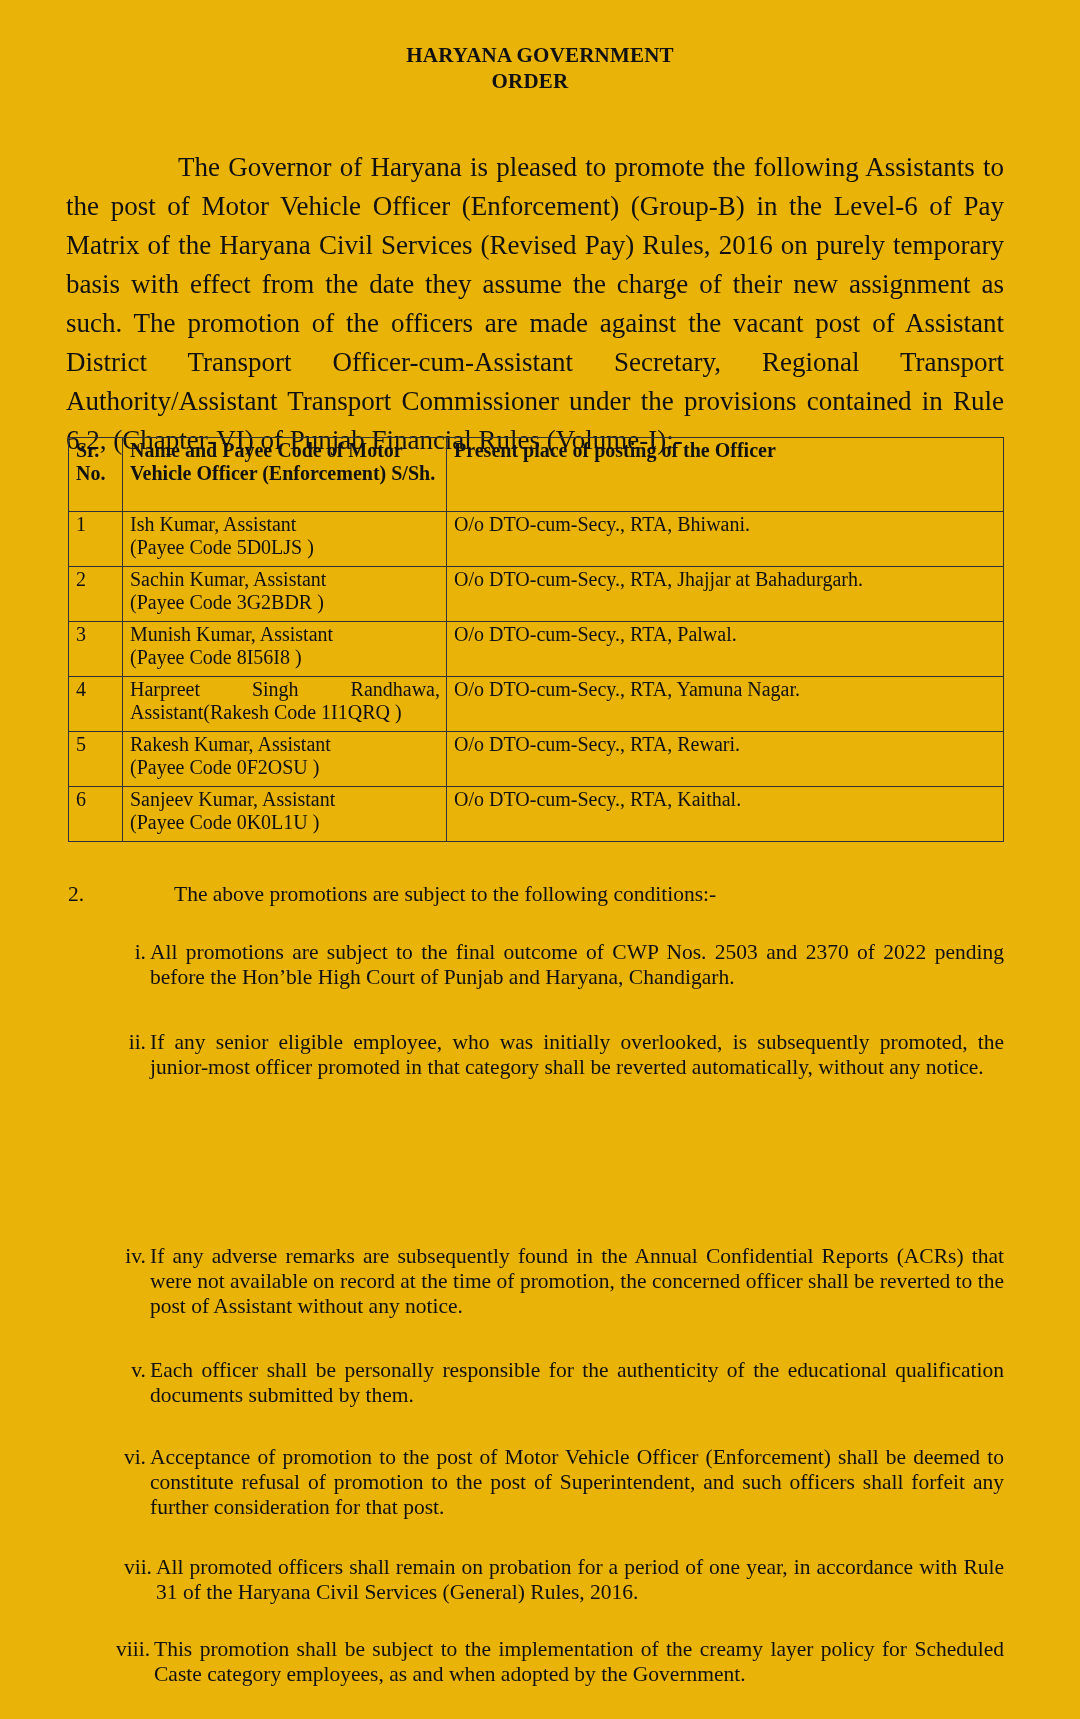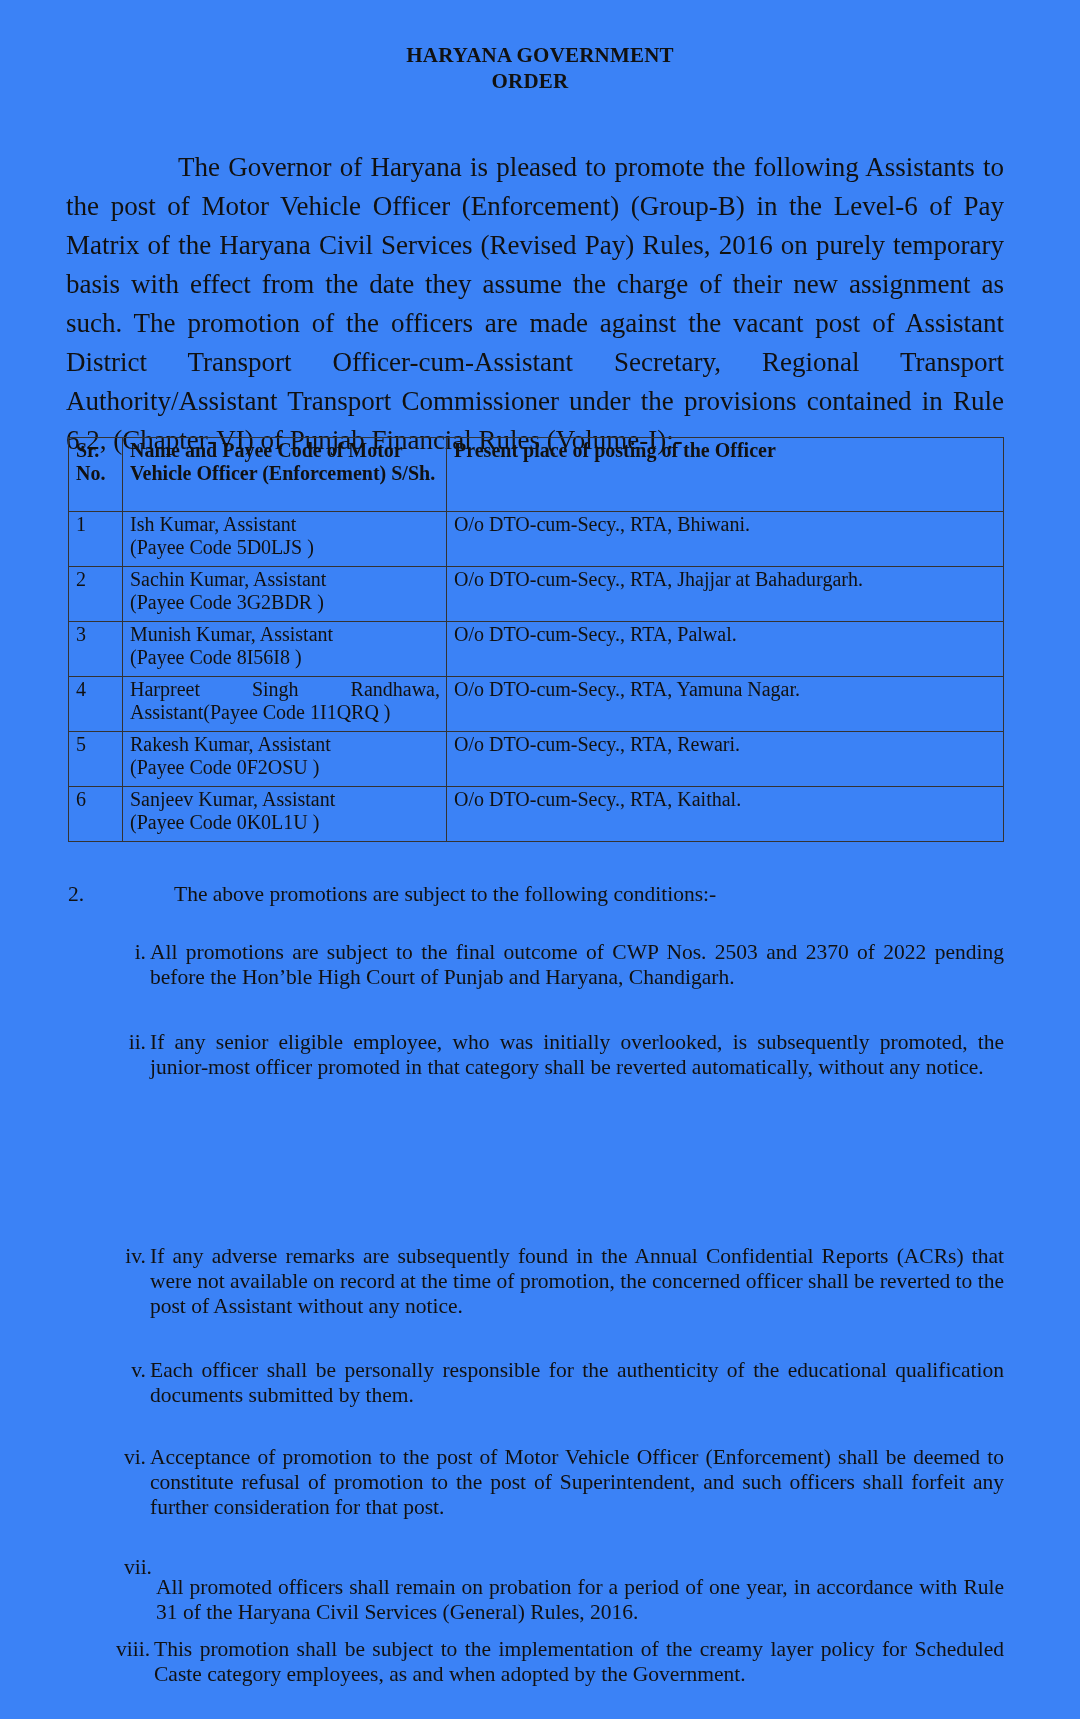--- a/index.html
+++ b/index.html
@@ -1,21 +1,21 @@
 <!DOCTYPE html>
 <html><head>
 <meta charset="utf-8">
 <style>
   html, body { margin: 0; padding: 0; background: #ffffff; }
   body {
     width: 1080px; height: 1719px; overflow: hidden; position: relative;
     font-family: "Liberation Serif", "DejaVu Serif", serif;
     color: #111;
   }
-  .page { position: absolute; left: 0; top: 0; width: 1080px; height: 1719px; background: #3b82f6; }
+  .page { position: absolute; left: 0; top: 0; width: 1080px; height: 1719px; background: #eab308; }
   .header { position: absolute; top: 42px; left: 0; width: 1080px; text-align: center; }
   .header div { font-weight: bold; font-size: 21px; line-height: 26px; letter-spacing: 0.2px; }
   .header .h3 { margin-left: -20px; }
 
   .para {
     position: absolute; left: 66px; top: 148px; width: 938px;
     font-size: 27px; line-height: 39px; text-align: justify; text-indent: 112px;
   }
 
   table.posting {
@@ -85,21 +85,21 @@
         <td>
             <div>Munish Kumar, Assistant</div>
             <div>(Payee Code 8I56I8 )</div>
           </td>
         <td>O/o DTO-cum-Secy., RTA, Palwal.</td>
       </tr>
       <tr class="data">
         <td>4</td>
         <td>
             <div class="just">Harpreet Singh Randhawa,</div>
-            <div>Assistant(Payee Code  1I1QRQ )</div>
+            <div>Assistant(Rakesh Code  1I1QRQ )</div>
           </td>
         <td>O/o DTO-cum-Secy., RTA, Yamuna Nagar.</td>
       </tr>
       <tr class="data">
         <td>5</td>
         <td>
             <div>Rakesh Kumar, Assistant</div>
             <div>(Payee Code  0F2OSU )</div>
           </td>
         <td>O/o DTO-cum-Secy., RTA, Rewari.</td>
@@ -141,21 +141,21 @@
     <span class="body" style="padding-left:22px;">Each officer shall be personally responsible for the authenticity of the educational qualification documents submitted by them.</span>
   </div>
 
   <div class="cond" style="left:128px; top:1445px; width:876px;">
     <span class="lbl" style="left:-8px; width:26px;">vi.</span>
     <span class="body" style="padding-left:22px;">Acceptance of promotion to the post of Motor Vehicle Officer (Enforcement) shall be deemed to constitute refusal of promotion to the post of Superintendent, and such officers shall forfeit any further consideration for that post.</span>
   </div>
 
   <div class="cond" style="left:128px; top:1555px; width:876px;">
     <span class="lbl" style="left:-8px; width:32px;">vii.</span>
-    <span class="body" style="padding-left:28px;margin-top:20px;">All promoted officers shall remain on probation for a period of one year, in accordance with Rule 31 of the Haryana Civil Services (General) Rules, 2016.</span>
+    <span class="body" style="padding-left:28px;">All promoted officers shall remain on probation for a period of one year, in accordance with Rule 31 of the Haryana Civil Services (General) Rules, 2016.</span>
   </div>
 
   <div class="cond" style="left:128px; top:1637px; width:876px;">
     <span class="lbl" style="left:-12px; width:34px;">viii.</span>
     <span class="body" style="padding-left:26px;">This promotion shall be subject to the implementation of the creamy layer policy for Scheduled Caste category employees, as and when adopted by the Government.</span>
   </div>
 
 </div>
 
 </body></html>

